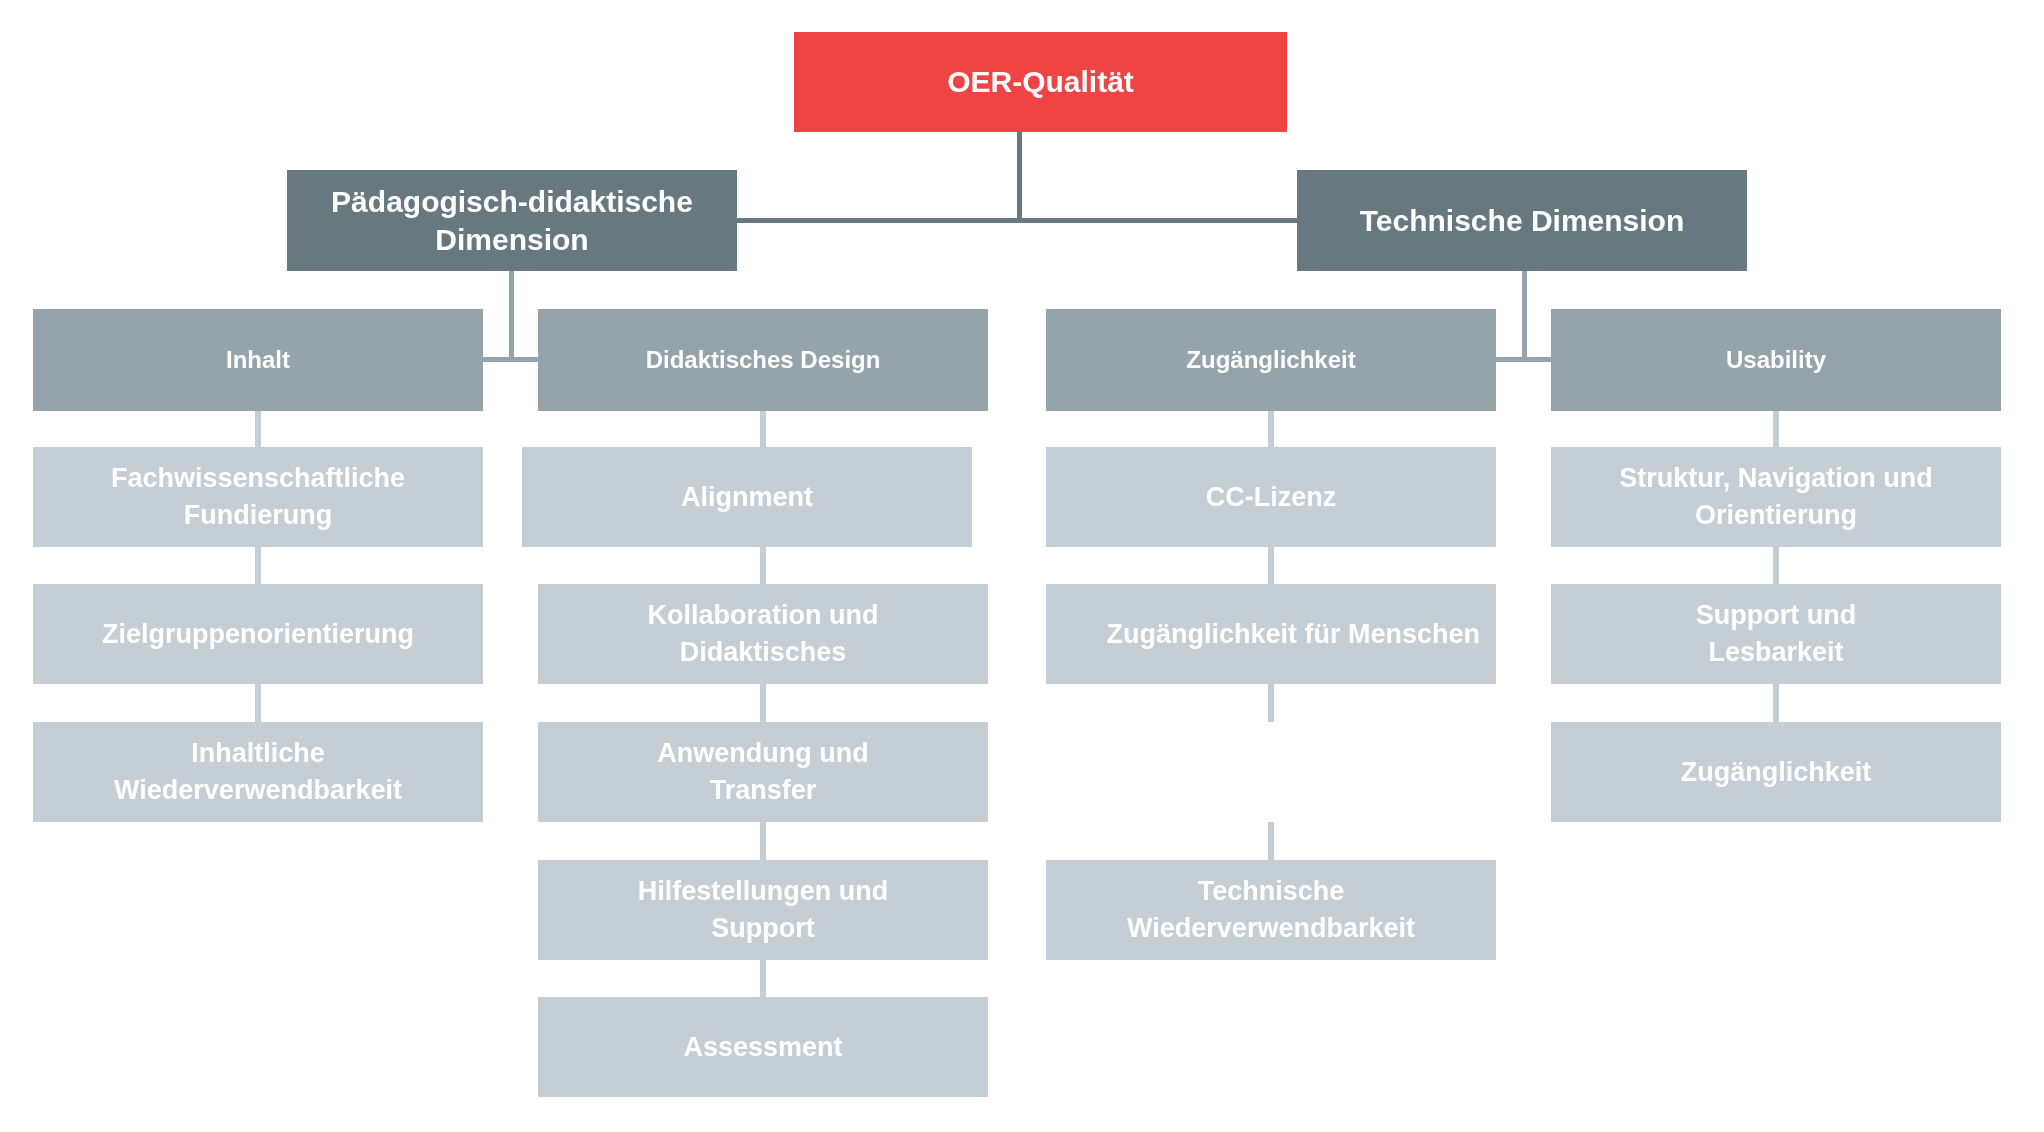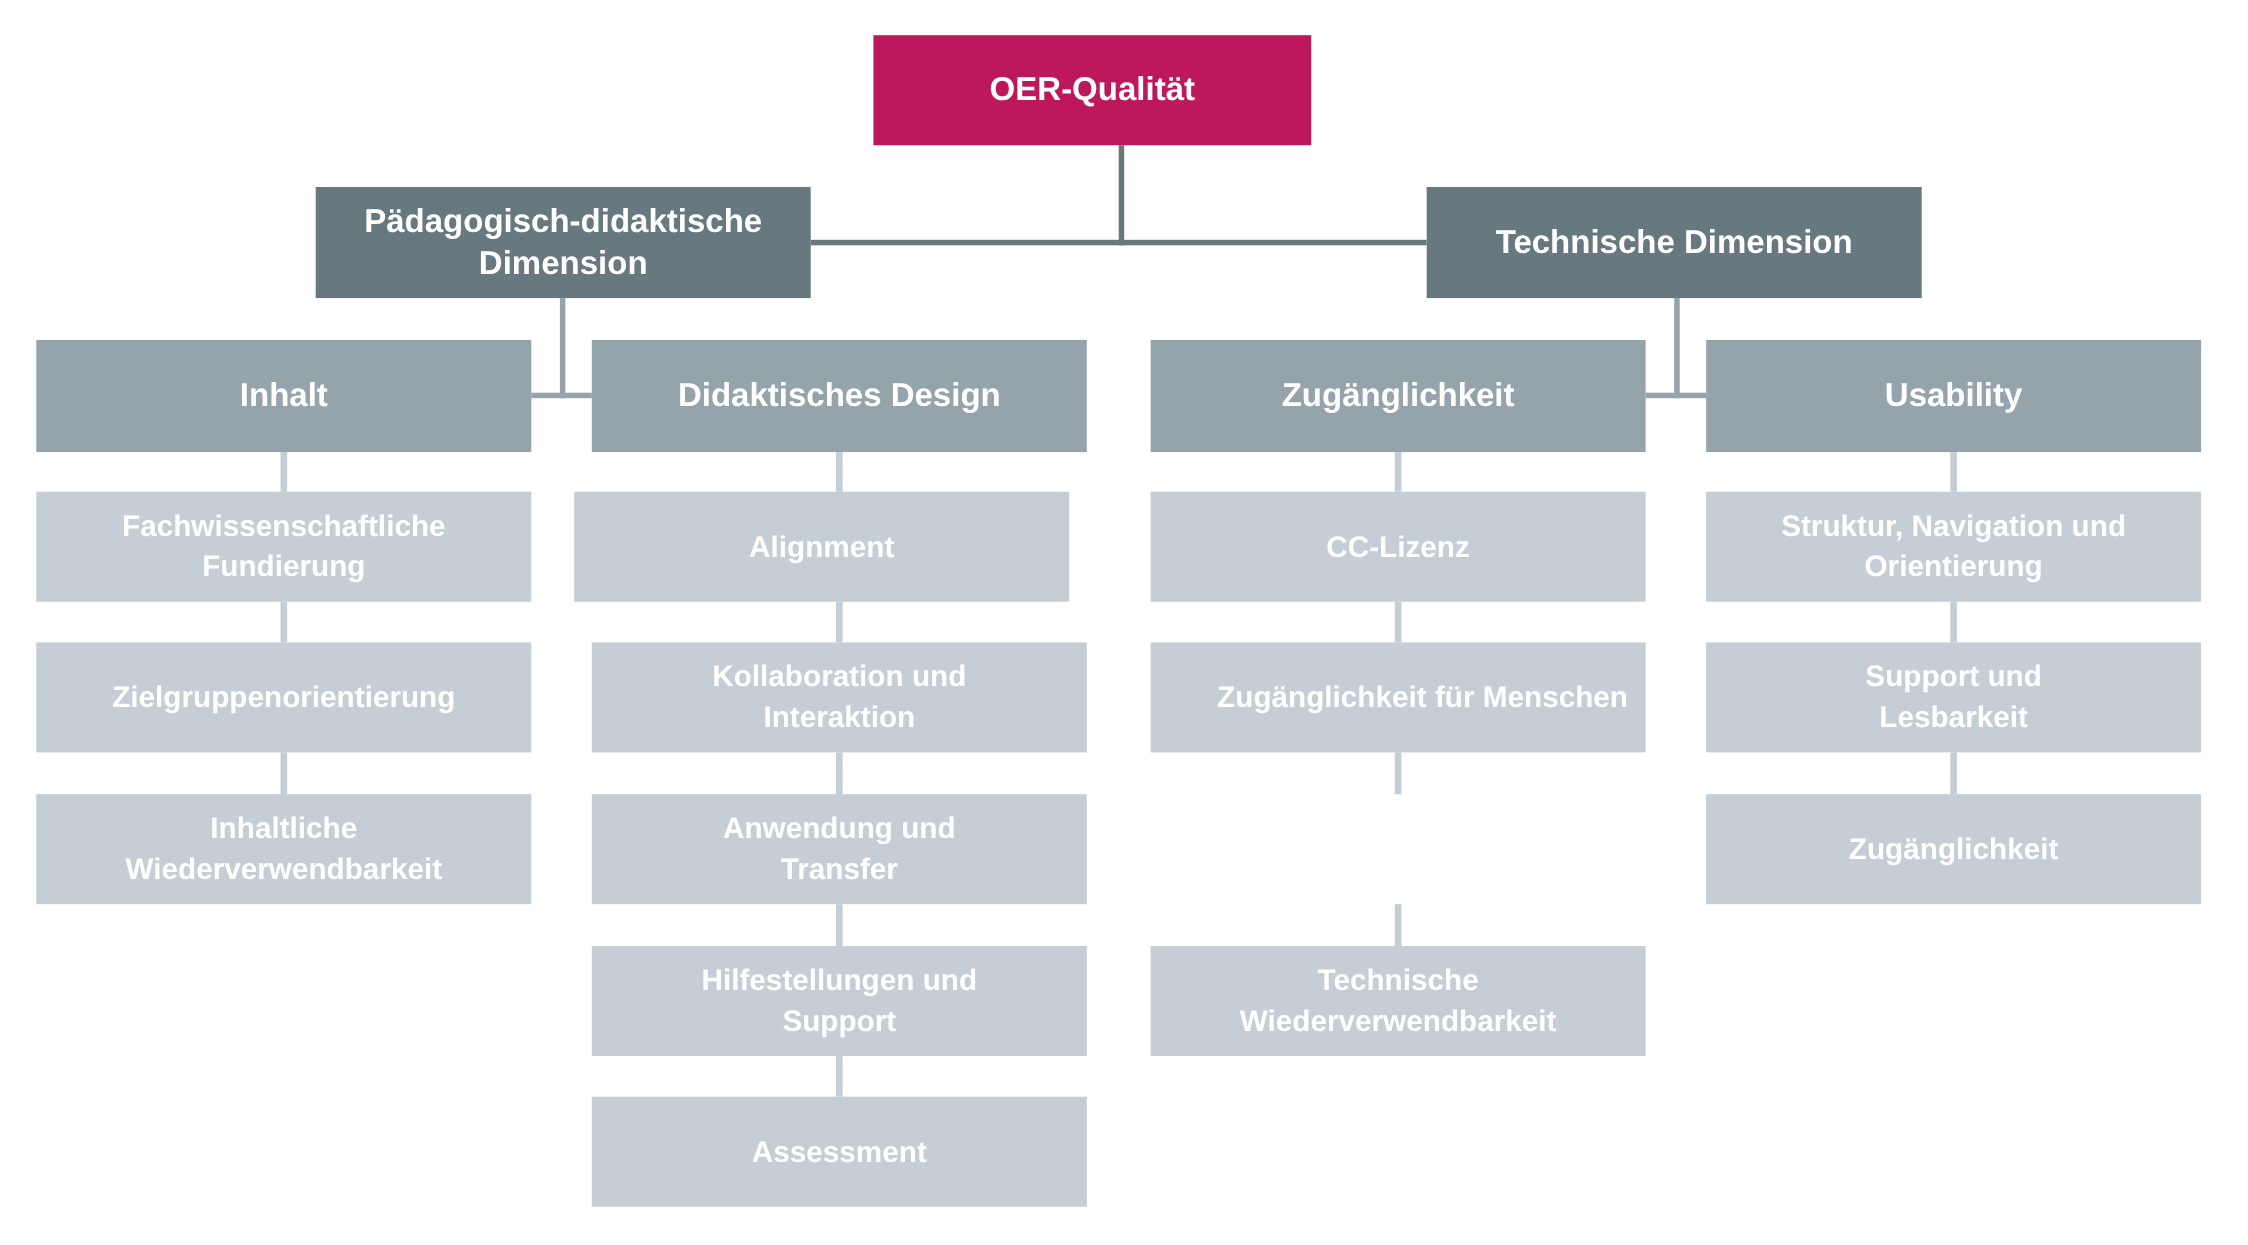--- a/index.html
+++ b/index.html
@@ -13,23 +13,23 @@
   }
   .node{
     position:absolute;
     display:flex;flex-direction:column;
     justify-content:center;align-items:center;
     text-align:center;
     color:#ffffff;font-weight:700;
     box-sizing:border-box;
   }
   .node .ln{display:block;}
-  .l1{width:398px;height:100px;background:#be185d;font-size:30px;line-height:38px;}
+  .l1{width:493px;height:100px;background:#ef4444;font-size:30px;line-height:38px;}
   .l2{width:450px;height:101px;background:#67787F;font-size:30px;line-height:38px;}
-  .l3{width:450px;height:102px;background:#95A3AB;font-size:30px;line-height:38px;}
+  .l3{width:450px;height:102px;background:#95A3AB;font-size:24px;line-height:38px;}
   .l4{width:450px;height:100px;background:#C4CED4;font-size:27px;line-height:37px;}
   .l4.ar{align-items:flex-end;padding-right:16px;text-align:right;}
   .cv,.ch{position:absolute;}
   .cv{width:5px;}
   .ch{height:5px;}
   .c-dim{background:#67787F;}
   .c-cat{background:#95A3AB;}
   .stub{position:absolute;width:6px;background:#C4CED4;}
 </style>
 </head>
@@ -100,21 +100,21 @@
   <div class="node l4" style="left:33px;top:722px">
     <div class="ln">Inhaltliche</div>
     <div class="ln">Wiederverwendbarkeit</div>
   </div>
 
   <div class="node l4" style="left:522px;top:447px">
     <div class="ln">Alignment</div>
   </div>
   <div class="node l4" style="left:538px;top:584px">
     <div class="ln">Kollaboration und</div>
-    <div class="ln">Interaktion</div>
+    <div class="ln">Didaktisches</div>
   </div>
   <div class="node l4" style="left:538px;top:722px">
     <div class="ln">Anwendung und</div>
     <div class="ln">Transfer</div>
   </div>
   <div class="node l4" style="left:538px;top:860px">
     <div class="ln">Hilfestellungen und</div>
     <div class="ln">Support</div>
   </div>
   <div class="node l4" style="left:538px;top:997px">

